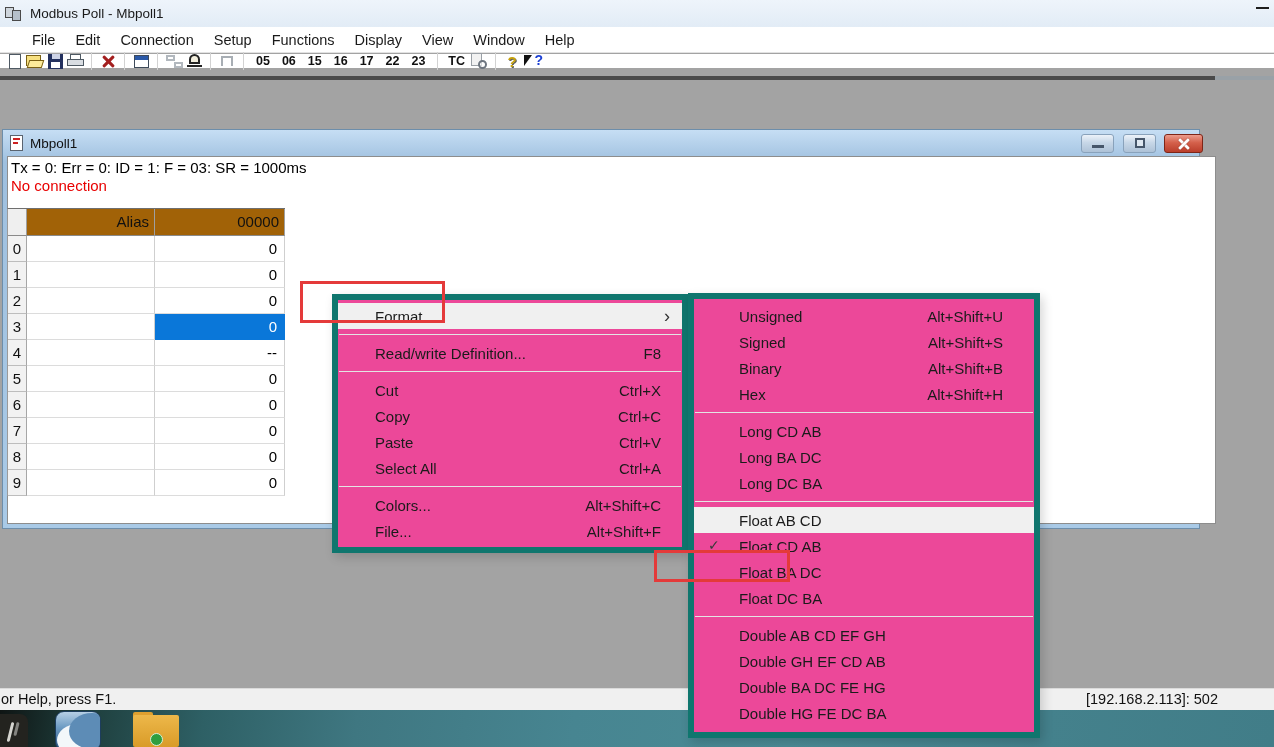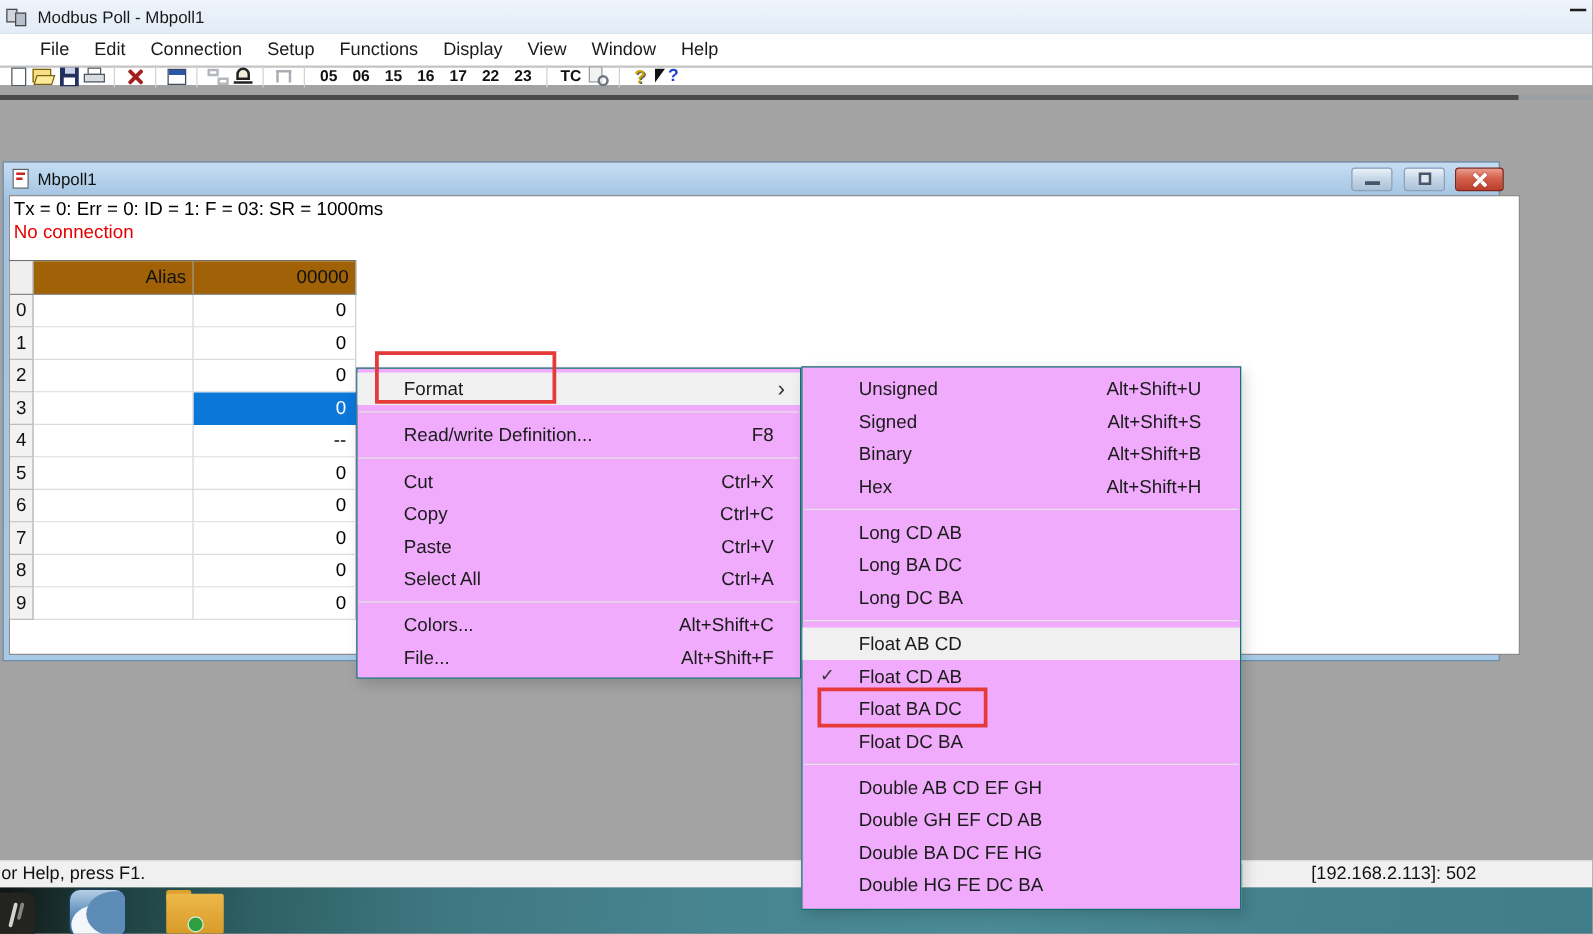--- a/index.html
+++ b/index.html
@@ -97,38 +97,38 @@
   .rh { width:19px; background:#f2f2f2; border-right:1px solid #a6a6a6; border-bottom:1px solid #bdbdbd; font-size:15px; text-align:center; padding-top:4px; color:#111; }
   .acell { width:128px; background:#fff; border-right:1px solid #cfcfcf; border-bottom:1px solid #dcdcdc; }
   .vcell { width:130px; background:#fff; border-right:1px solid #cfcfcf; border-bottom:1px solid #dcdcdc;
     font-size:15px; text-align:right; padding:4px 7px 0 0; color:#000; }
   .vcell.selected { background:#0a77d9; color:#fff; border-right-color:#0a77d9; border-bottom-color:#0a77d9; }
 
   
   .statusbar { position:absolute; left:0; top:688px; width:1274px; height:22px; background:#f0f0f0; border-top:1px solid #dadada; font-size:14.5px; color:#111; }
   .sb-left { position:absolute; left:1px; top:2px; }
   .sb-div { position:absolute; left:993px; top:2px; width:1px; height:18px; background:#c6c6c6; }
-  .sb-right { position:absolute; left:957px; top:2px; width:224px; text-align:right; }
+  .sb-right { position:absolute; left:994px; top:2px; width:224px; text-align:right; }
 
   .desktop { position:absolute; left:0; top:710px; width:1274px; height:37px;
     background:linear-gradient(97deg,#0f1514 0%,#1d3b39 6%,#2e6065 16%,#3f7781 28%,#478591 45%,#4a8b95 62%,#44818c 82%,#417d88 100%); }
   .dicon1 { position:absolute; left:-9px; top:4px; width:37px; height:40px; background:#23231f; border-radius:8px; overflow:hidden; }
   .dicon1 i { position:absolute; left:18px; top:8px; width:3px; height:20px; background:rgba(245,245,240,.85); transform:rotate(14deg); border-radius:2px; }
   .dicon1 i.s2 { left:24px; height:14px; opacity:.55; }
   .dicon2 { position:absolute; left:55px; top:1px; width:46px; height:40px; border-radius:9px;
     background:linear-gradient(#b6cfe4,#6e9cc4 40%,#27537f); overflow:hidden; border:1px solid #1d3d5d; }
   .dicon2 .sw1 { position:absolute; left:1px; top:12px; width:42px; height:32px; background:#f3f7fa; border-radius:50%; }
   .dicon2 .sw2 { position:absolute; left:13px; top:1px; width:46px; height:36px; background:#5d8cb6; border-radius:50%; }
   .dicon3 { position:absolute; left:133px; top:2px; width:46px; height:35px; }
   .dicon3 .ftab { position:absolute; left:0; top:0; width:20px; height:8px; background:#dfa02f; border-radius:2px 2px 0 0; }
   .dicon3 .fbody { position:absolute; left:0; top:3px; width:46px; height:32px; background:linear-gradient(#edb84a,#d99b28); border-radius:2px; }
   .dicon3 .globe { position:absolute; left:17px; top:21px; width:13px; height:13px; background:#2f9e3f; border:1px solid #d8f0d8; border-radius:50%; }
 
   
-  .menu { position:absolute; background:#f0abfc; border:1px solid #0f766e; box-shadow:3px 4px 10px rgba(0,0,0,.16); z-index:50; }
+  .menu { position:absolute; background:#ec4899; border:6px solid #0f766e; box-shadow:3px 4px 10px rgba(0,0,0,.16); z-index:50;margin-left:47px; }
   .menu1 { left:285px; top:294px; width:356px; padding:3px 0; }
   .menu2 { left:641px; top:293px; width:352px; padding:4px 0 6px 0; }
   .mitem { height:26px; display:flex; align-items:center; font-size:15px; color:#1b1b1b; position:relative; }
   .mitem .lbl { margin-left:37px; }
   .menu2 .mitem .lbl { margin-left:45px; }
   .mitem .sc { margin-left:auto; margin-right:21px; }
   .menu2 .mitem .sc { margin-right:31px; }
   .mitem.hl { background:#f0f0f0; }
   .msep { height:1px; background:#e4e4e4; margin:5px 1px; }
   .sub-arrow { margin-left:auto; margin-right:12px; font-size:18px; color:#333; line-height:1; }

